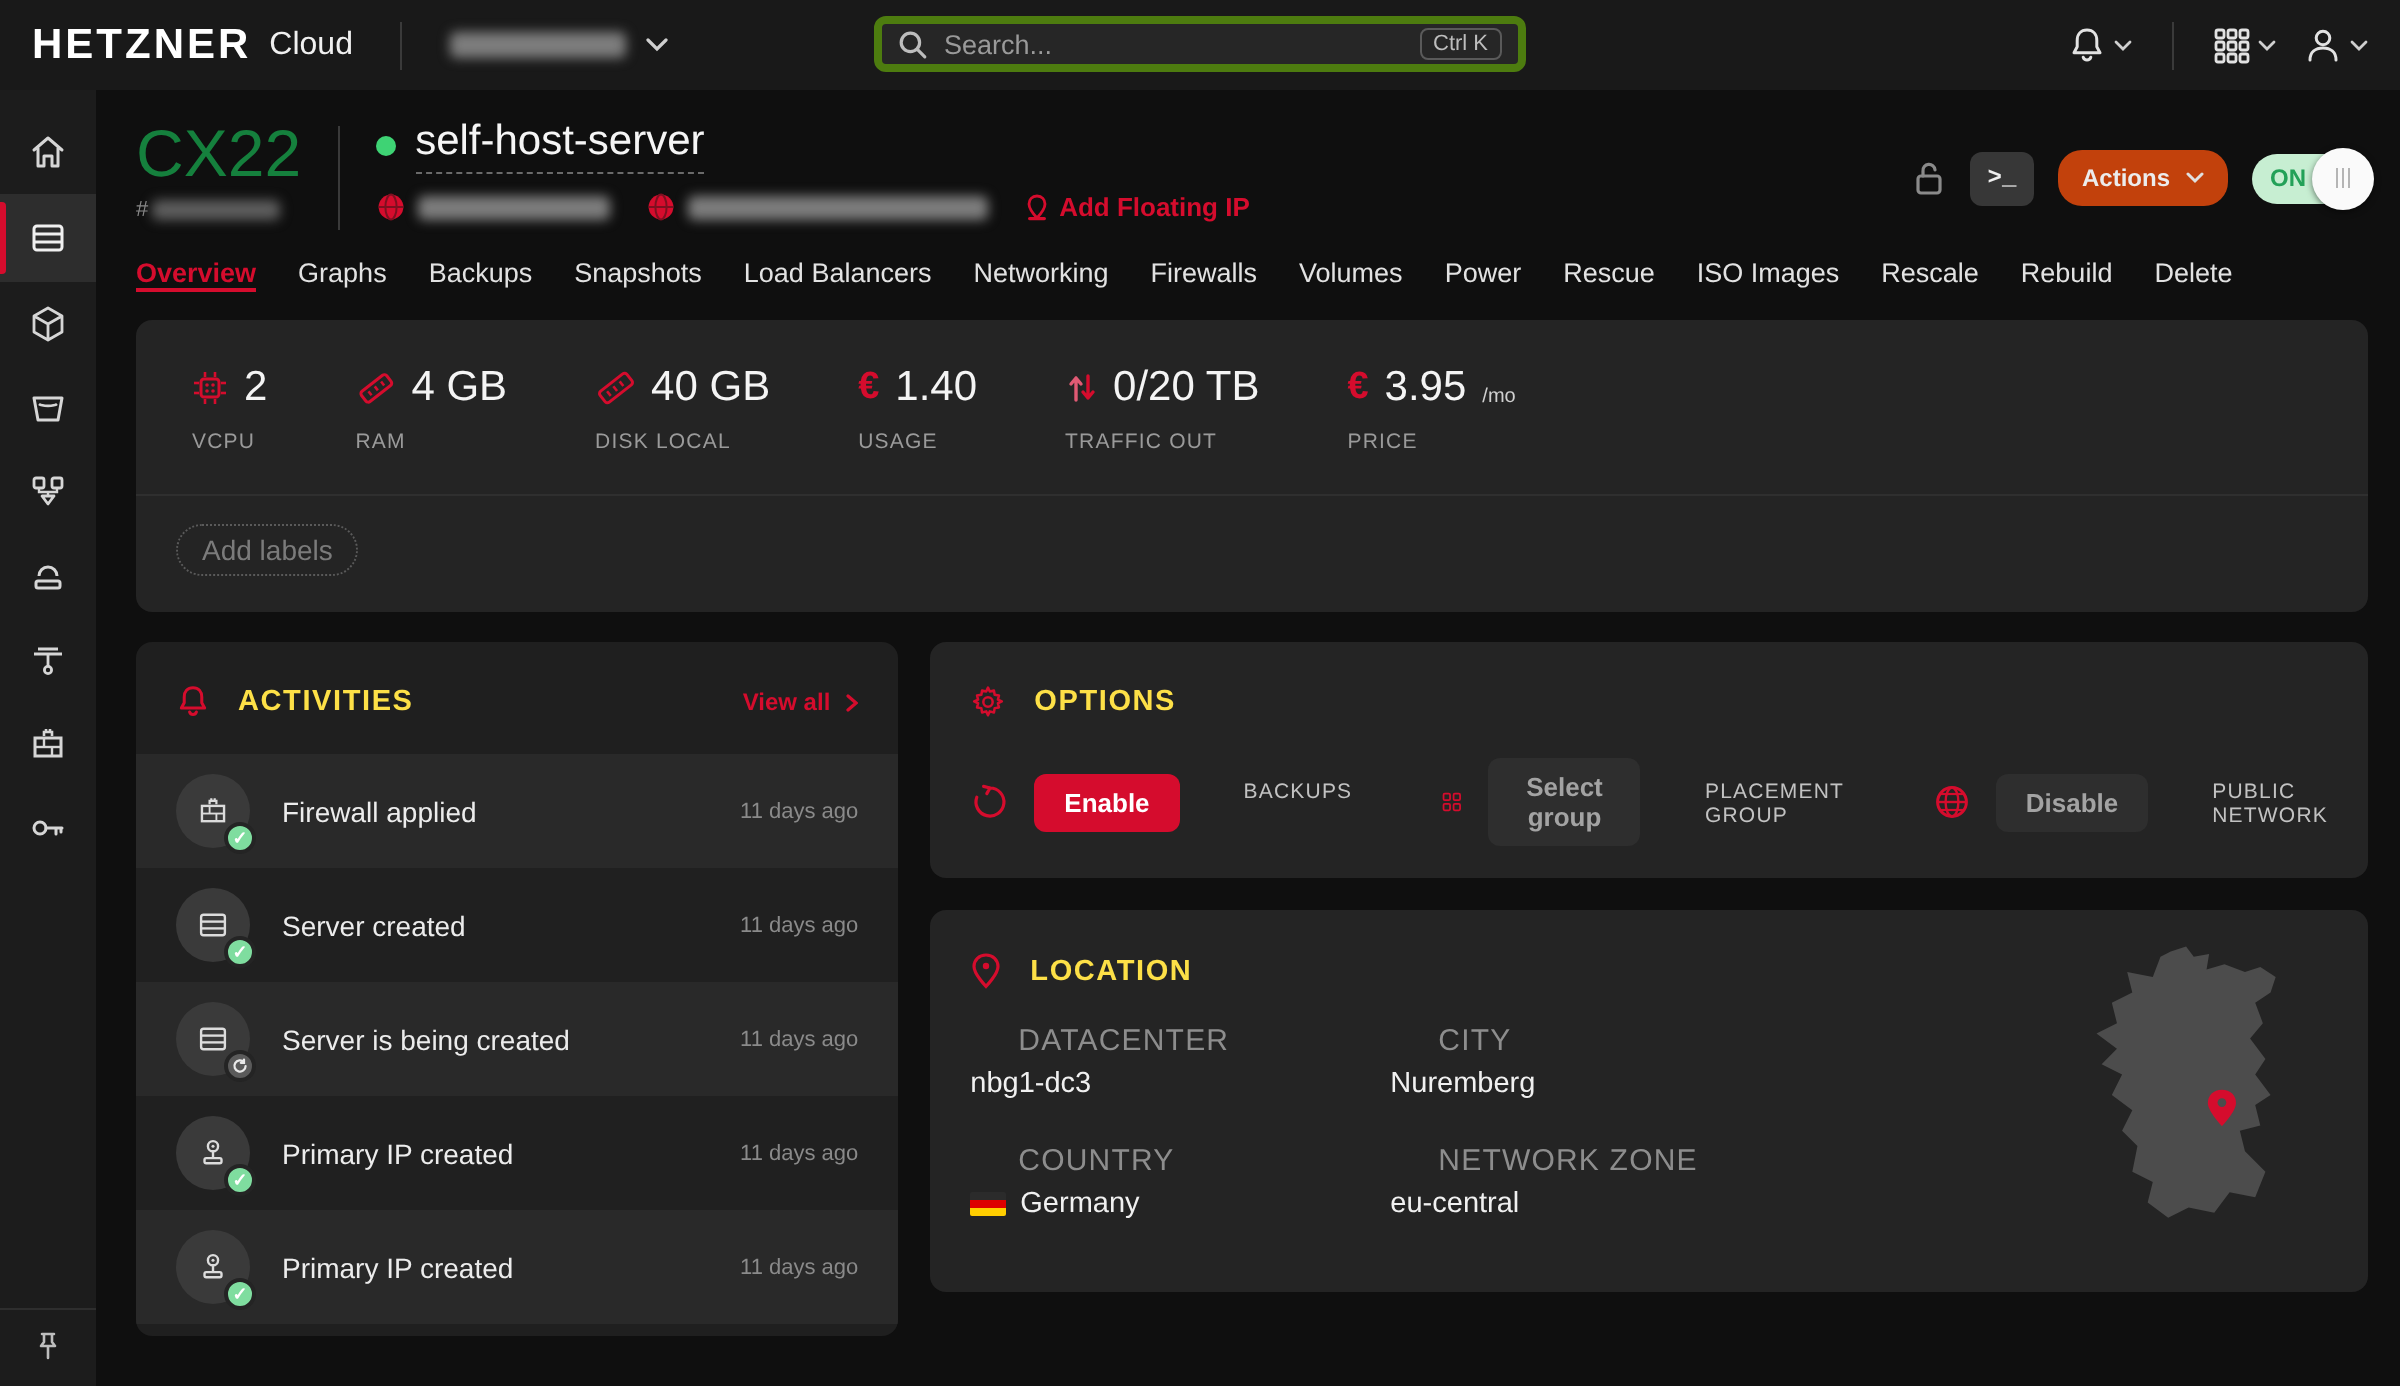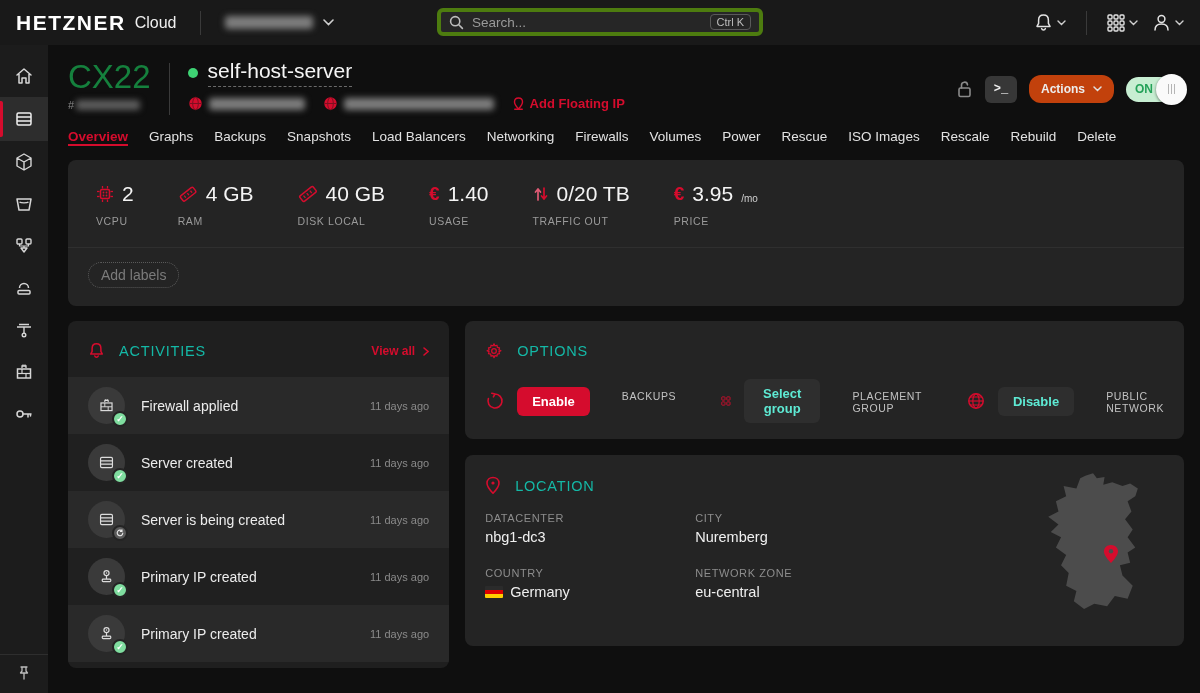--- a/index.html
+++ b/index.html
@@ -70,48 +70,48 @@
   .stats-div { height:1px; background:#2f2f2f; }
   .labels-row { padding:14px 20px 18px; }
   .add-labels { background:transparent; border:1px dotted #5a5a5a; border-radius:14px; color:#7b7b7b; font-size:14px; padding:4px 12px; cursor:pointer; font-family:inherit; }
 
   
   .grid { display:flex; gap:16px; margin-top:15px; }
   .col-left { width:440px; }
   .col-right { flex:1; display:flex; flex-direction:column; gap:16px; }
 
   .panel-hdr { display:flex; align-items:center; gap:14px; padding:21px 20px 17px; }
-  .panel-title { font-size:14.5px; font-weight:400; letter-spacing:.8px; color:#14b8a6; }
+  .panel-title { font-size:14.5px; font-weight:700; letter-spacing:.8px; color:#fde047; }
   .view-all { margin-left:auto; color:#d50c2d; font-size:12px; font-weight:600; cursor:pointer; display:flex; align-items:center; gap:8px; }
 
   
   .act-card { background:#1f1f1f; border-radius:8px; height:347px; overflow:hidden; }
   .act-row { height:57px; display:flex; align-items:center; padding:0 20px; gap:16px; }
   .act-row.light { background:#292929; }
   .act-row.dark  { background:#202020; }
   .avatar { position:relative; width:37px; height:37px; border-radius:50%; background:#3a3a3a; display:flex; align-items:center; justify-content:center; flex-shrink:0; }
   .badge { position:absolute; right:-3px; bottom:-3px; width:16px; height:16px; border-radius:50%; display:flex; align-items:center; justify-content:center; font-size:9px; font-weight:800; border:2px solid #242424; }
   .badge.ok { background:#7fdd9f; color:#fff; }
   .badge.run { background:#5a5a5a; color:#dcdcdc; font-size:8px; }
   .act-title { font-size:14px; color:#ececec; }
   .act-time { margin-left:auto; font-size:11px; color:#8a8a8a; }
 
   
   .opt-card { height:118px; }
   .opt-row { display:flex; gap:44px; padding:2px 20px 0; }
   .opt-item { display:flex; flex-direction:row; }
   .opt-top { display:flex; align-items:center; gap:12px; }
   .btn-red { background:#d50c2d; color:#fff; border:none; border-radius:6px; font-size:13px; font-weight:700; padding:7px 15px; cursor:pointer; font-family:inherit; }
-  .btn-disabled { background:#2e2e2e; color:#5eead4; border:none; border-radius:6px; font-size:13px; font-weight:700; padding:7px 15px; cursor:not-allowed; font-family:inherit; }
+  .btn-disabled { background:#2e2e2e; color:#a3a3a3; border:none; border-radius:6px; font-size:13px; font-weight:700; padding:7px 15px; cursor:not-allowed; font-family:inherit; }
   .opt-label { font-size:10.5px; color:#c2c2c2; letter-spacing:.6px; margin-top:11px; margin-left:32px; }
 
   
   .loc-card { height:191px; position:relative; }
   .loc-grid { display:grid; grid-template-columns:1fr 1fr; row-gap:22px; padding:0 20px; width:64%; }
-  .field-label { font-size:11px; color:#8d8d8d; letter-spacing:.6px; }
+  .field-label { font-size:15px; color:#8d8d8d; letter-spacing:.6px;margin-left:24px; }
   .field-value { font-size:14.5px; color:#f0f0f0; margin-top:5px; display:flex; align-items:center; gap:7px; }
   .flag { display:inline-block; width:18px; height:12px; border-radius:1px; overflow:hidden; }
   .flag i { display:block; height:4px; }
   .flag .f1 { background:#2b2b2b; } .flag .f2 { background:#d00; } .flag .f3 { background:#ffce00; }
   .map-wrap { position:absolute; right:18px; top:18px; }
 
   svg { display:block; }
 </style>
 </head>
 <body>

